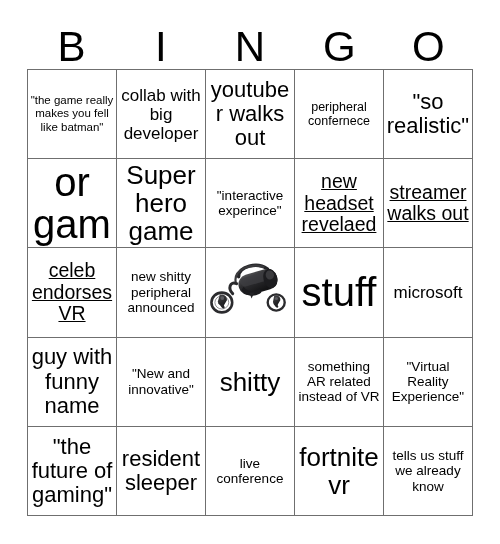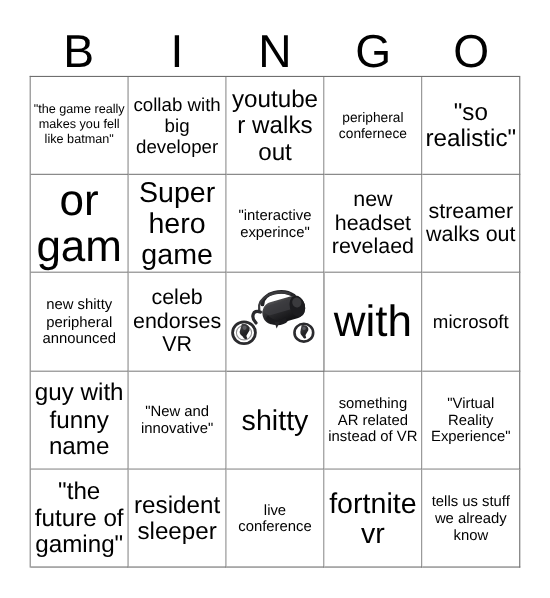--- a/index.html
+++ b/index.html
@@ -75,21 +75,21 @@
     display: block;
     width: 100%;
     line-height: 1.04;
     word-wrap: break-word;
     font-weight: 400;
   }
   .fs-11 .txt { font-size: 11.5px; line-height: 1.16; }
   .fs-12 .txt { font-size: 12.5px; line-height: 1.15; }
   .fs-13 .txt { font-size: 13.5px; line-height: 1.14; }
   .fs-17 .txt { font-size: 17px;   line-height: 1.12; }
-  .fs-19 .txt { font-size: 19.5px; line-height: 1.1; }
+  .fs-19 .txt { font-size: 19.5px; line-height: 1.1; text-decoration: underline; }
   .fs-22 .txt { font-size: 22px;   line-height: 1.1; }
   .fs-26 .txt { font-size: 26px;   line-height: 1.08; }
   .fs-30 .txt { font-size: 40px;   line-height: 1.06; }
 
   
   .cell.free {
     padding: 0;
     position: relative;
   }
   .free-art {
@@ -135,25 +135,25 @@
       </div>
       <div class="cell fs-13">
         <span class="txt">"interactive experince"</span>
       </div>
       <div class="cell fs-19">
         <span class="txt">new headset revelaed</span>
       </div>
       <div class="cell fs-19">
         <span class="txt">streamer walks out</span>
       </div>
-      <div class="cell fs-13">
-        <span class="txt">new shitty peripheral announced</span>
-      </div>
       <div class="cell fs-19">
         <span class="txt">celeb endorses VR</span>
+      </div>
+      <div class="cell fs-13">
+        <span class="txt">new shitty peripheral announced</span>
       </div>
       <div class="cell fs-15 free">
   <svg class="free-art" viewBox="0 0 89 89" xmlns="http://www.w3.org/2000/svg">
     <defs>
       <linearGradient id="hs" x1="0" y1="0" x2="0.4" y2="1">
         <stop offset="0%" stop-color="#5a5a5c"></stop>
         <stop offset="45%" stop-color="#2e2e31"></stop>
         <stop offset="100%" stop-color="#141416"></stop>
       </linearGradient>
       <linearGradient id="cs" x1="0" y1="0" x2="0.5" y2="1">
@@ -187,21 +187,21 @@
 
     <g transform="translate(62,47)">
       <ellipse cx="9" cy="8" rx="8.6" ry="8.2" fill="none" stroke="#2b2b2e" stroke-width="2.4"></ellipse>
       <path d="M7 1 C11 0, 14 3, 13 6 L10 11 C7.5 11.6, 5.6 9.6, 5.8 7 Z" fill="url(#cs)"></path>
       <circle cx="9.2" cy="4" r="1.6" fill="#5b5b60"></circle>
       <path d="M7 10 C8.6 13.4, 10.4 14.2, 11.2 12.4 L9.6 8.4 Z" fill="#232326"></path>
     </g>
   </svg>
       </div>
       <div class="cell fs-30">
-        <span class="txt">with</span>
+        <span class="txt">stuff</span>
       </div>
       <div class="cell fs-17">
         <span class="txt">microsoft</span>
       </div>
       <div class="cell fs-22">
         <span class="txt">guy with funny name</span>
       </div>
       <div class="cell fs-13">
         <span class="txt">"New and innovative"</span>
       </div>

